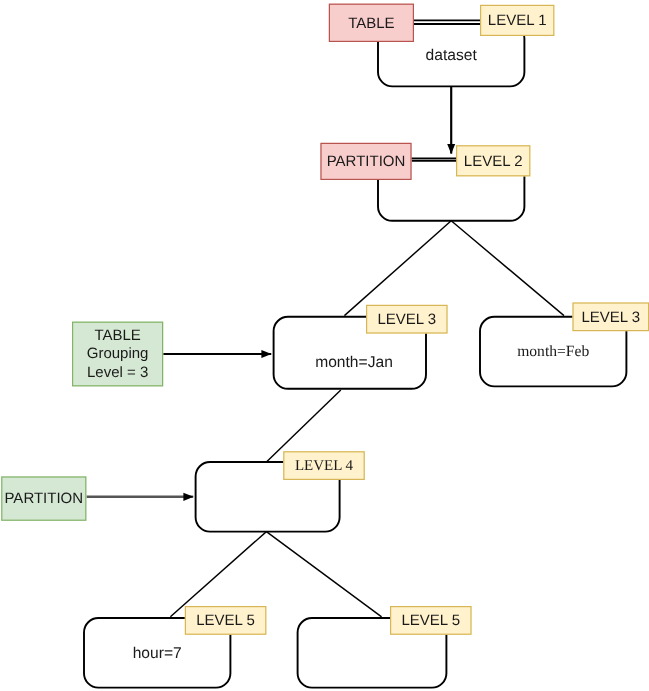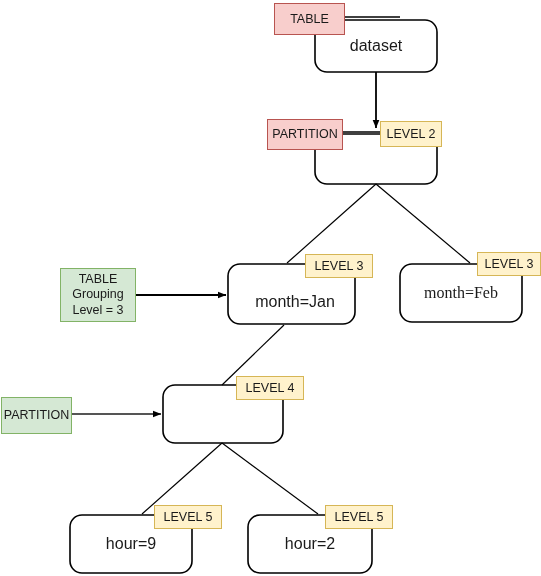--- a/index.html
+++ b/index.html
@@ -35,21 +35,21 @@
     position: absolute;
     box-sizing: border-box;
     border: 1.6px solid #000000;
     border-radius: 12px;
     background: transparent;
     display: flex;
     align-items: center;
     justify-content: center;
   }
   .node-label {
-    font-size: 16px;
+    font-size: 13px;
     color: #1a1a1a;
     line-height: 1.2;
     text-align: center;
     white-space: nowrap;
     background: #ffffff;
     padding: 0 3px;
   }
 
   
   .badge-level {
@@ -156,35 +156,33 @@
   <div class="node" style="left:228px; top:272px; width:134px; height:60px; border:none;">
     <span class="node-label">month=Jan</span>
   </div>
 
   <div class="node" style="left:400px; top:264px; width:122px; height:58px; border:none;font-family:Liberation Serif, serif;">
     <span class="node-label">month=Feb</span>
   </div>
 
 
   <div class="node" style="left:70px; top:515px; width:122px; height:58px; border:none;">
-    <span class="node-label">hour=9</span>
-  </div>
-
-  <div class="node" style="left:248px; top:515px; width:124px; height:58px; border:none;">
-    <span class="node-label">hour=2</span>
-  </div>
-
+    <span class="node-label">hour=7</span>
+  </div>
+
+
+  <div class="badge-level" style="left:400px; top:4px;   width:62px; height:26px;">LEVEL 1</div>
 
   <div class="badge-level" style="left:380px; top:121px; width:62px; height:26px;">LEVEL 2</div>
 
   <div class="badge-level" style="left:305px; top:254px; width:68px; height:24px;">LEVEL 3</div>
 
   <div class="badge-level" style="left:477px; top:252px; width:64px; height:24px;">LEVEL 3</div>
 
-  <div class="badge-level" style="left:236px; top:376px; width:68px; height:24px;">LEVEL 4</div>
+  <div class="badge-level" style="left:236px; top:376px; width:68px; height:24px;font-family:Liberation Serif, serif;">LEVEL 4</div>
 
   <div class="badge-level" style="left:154px; top:505px; width:68px; height:24px;">LEVEL 5</div>
 
   <div class="badge-level" style="left:325px; top:505px; width:68px; height:24px;">LEVEL 5</div>
 
   <div class="tag-red" style="left:274px; top:3px; width:71px; height:32px;">TABLE</div>
 
   <div class="tag-red" style="left:267px; top:119px; width:76px; height:31px;">PARTITION</div>
 
   <div class="tag-green" style="left:60px; top:268px; width:76px; height:54px;">

